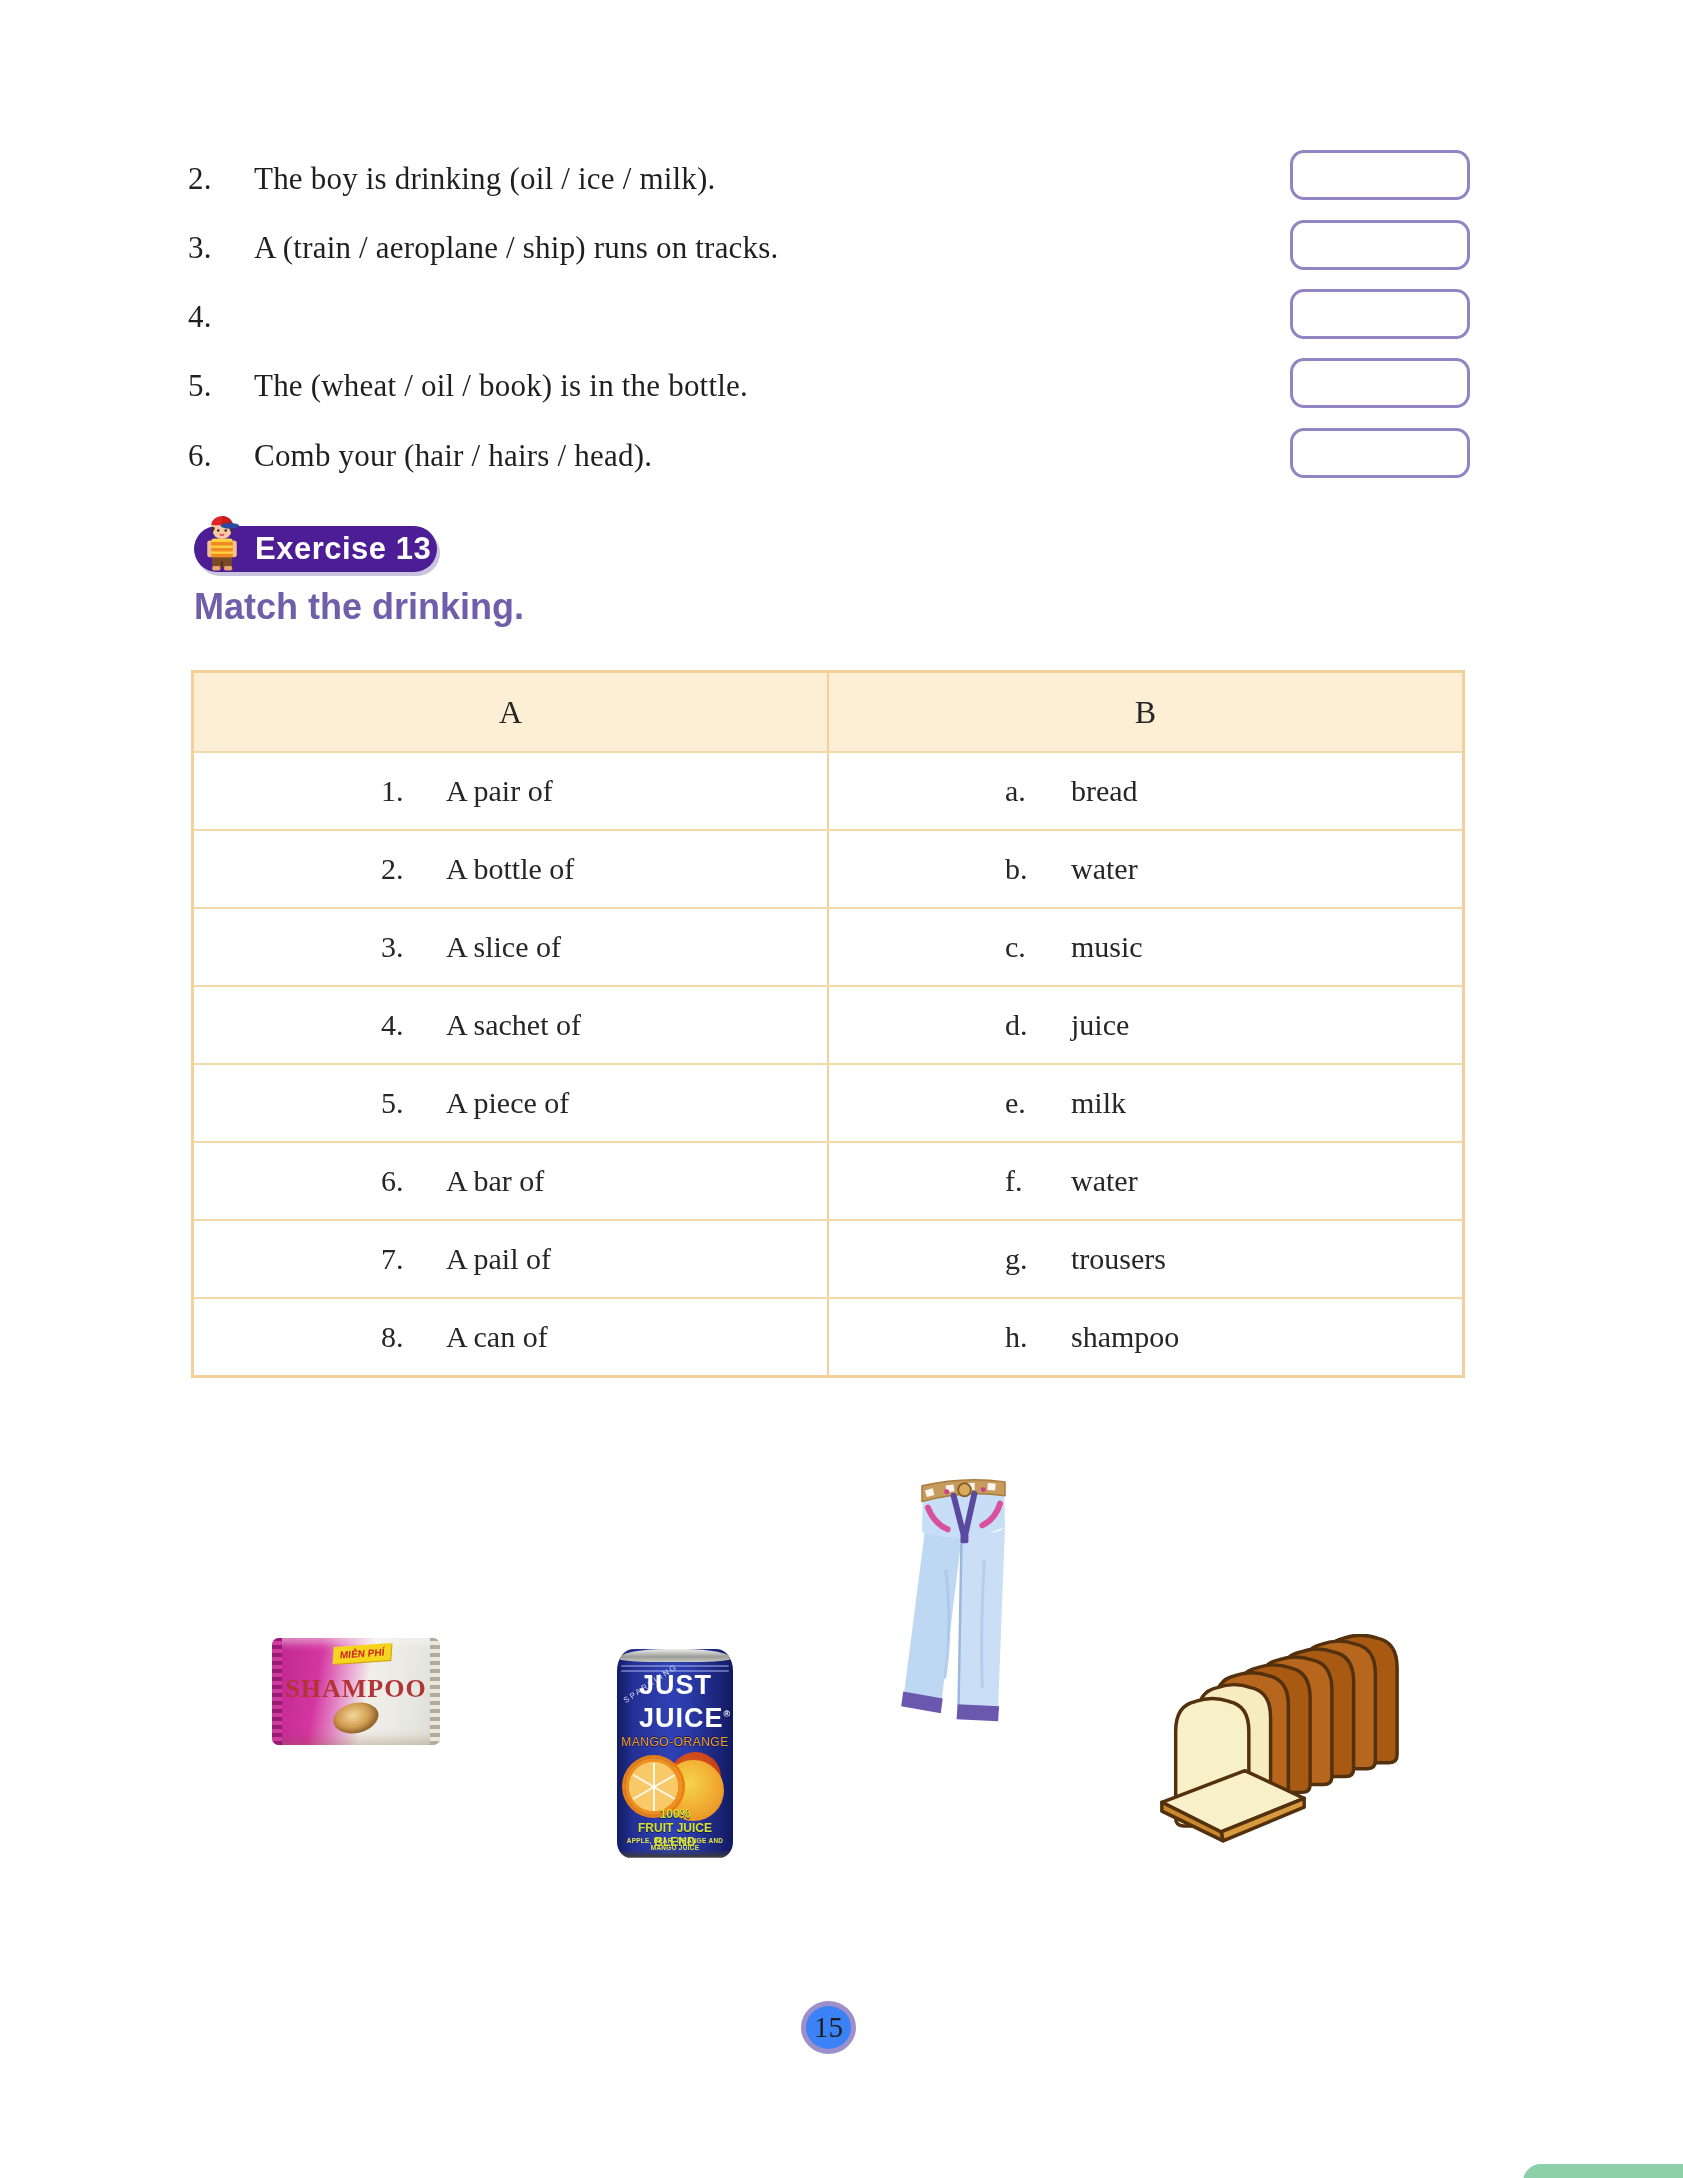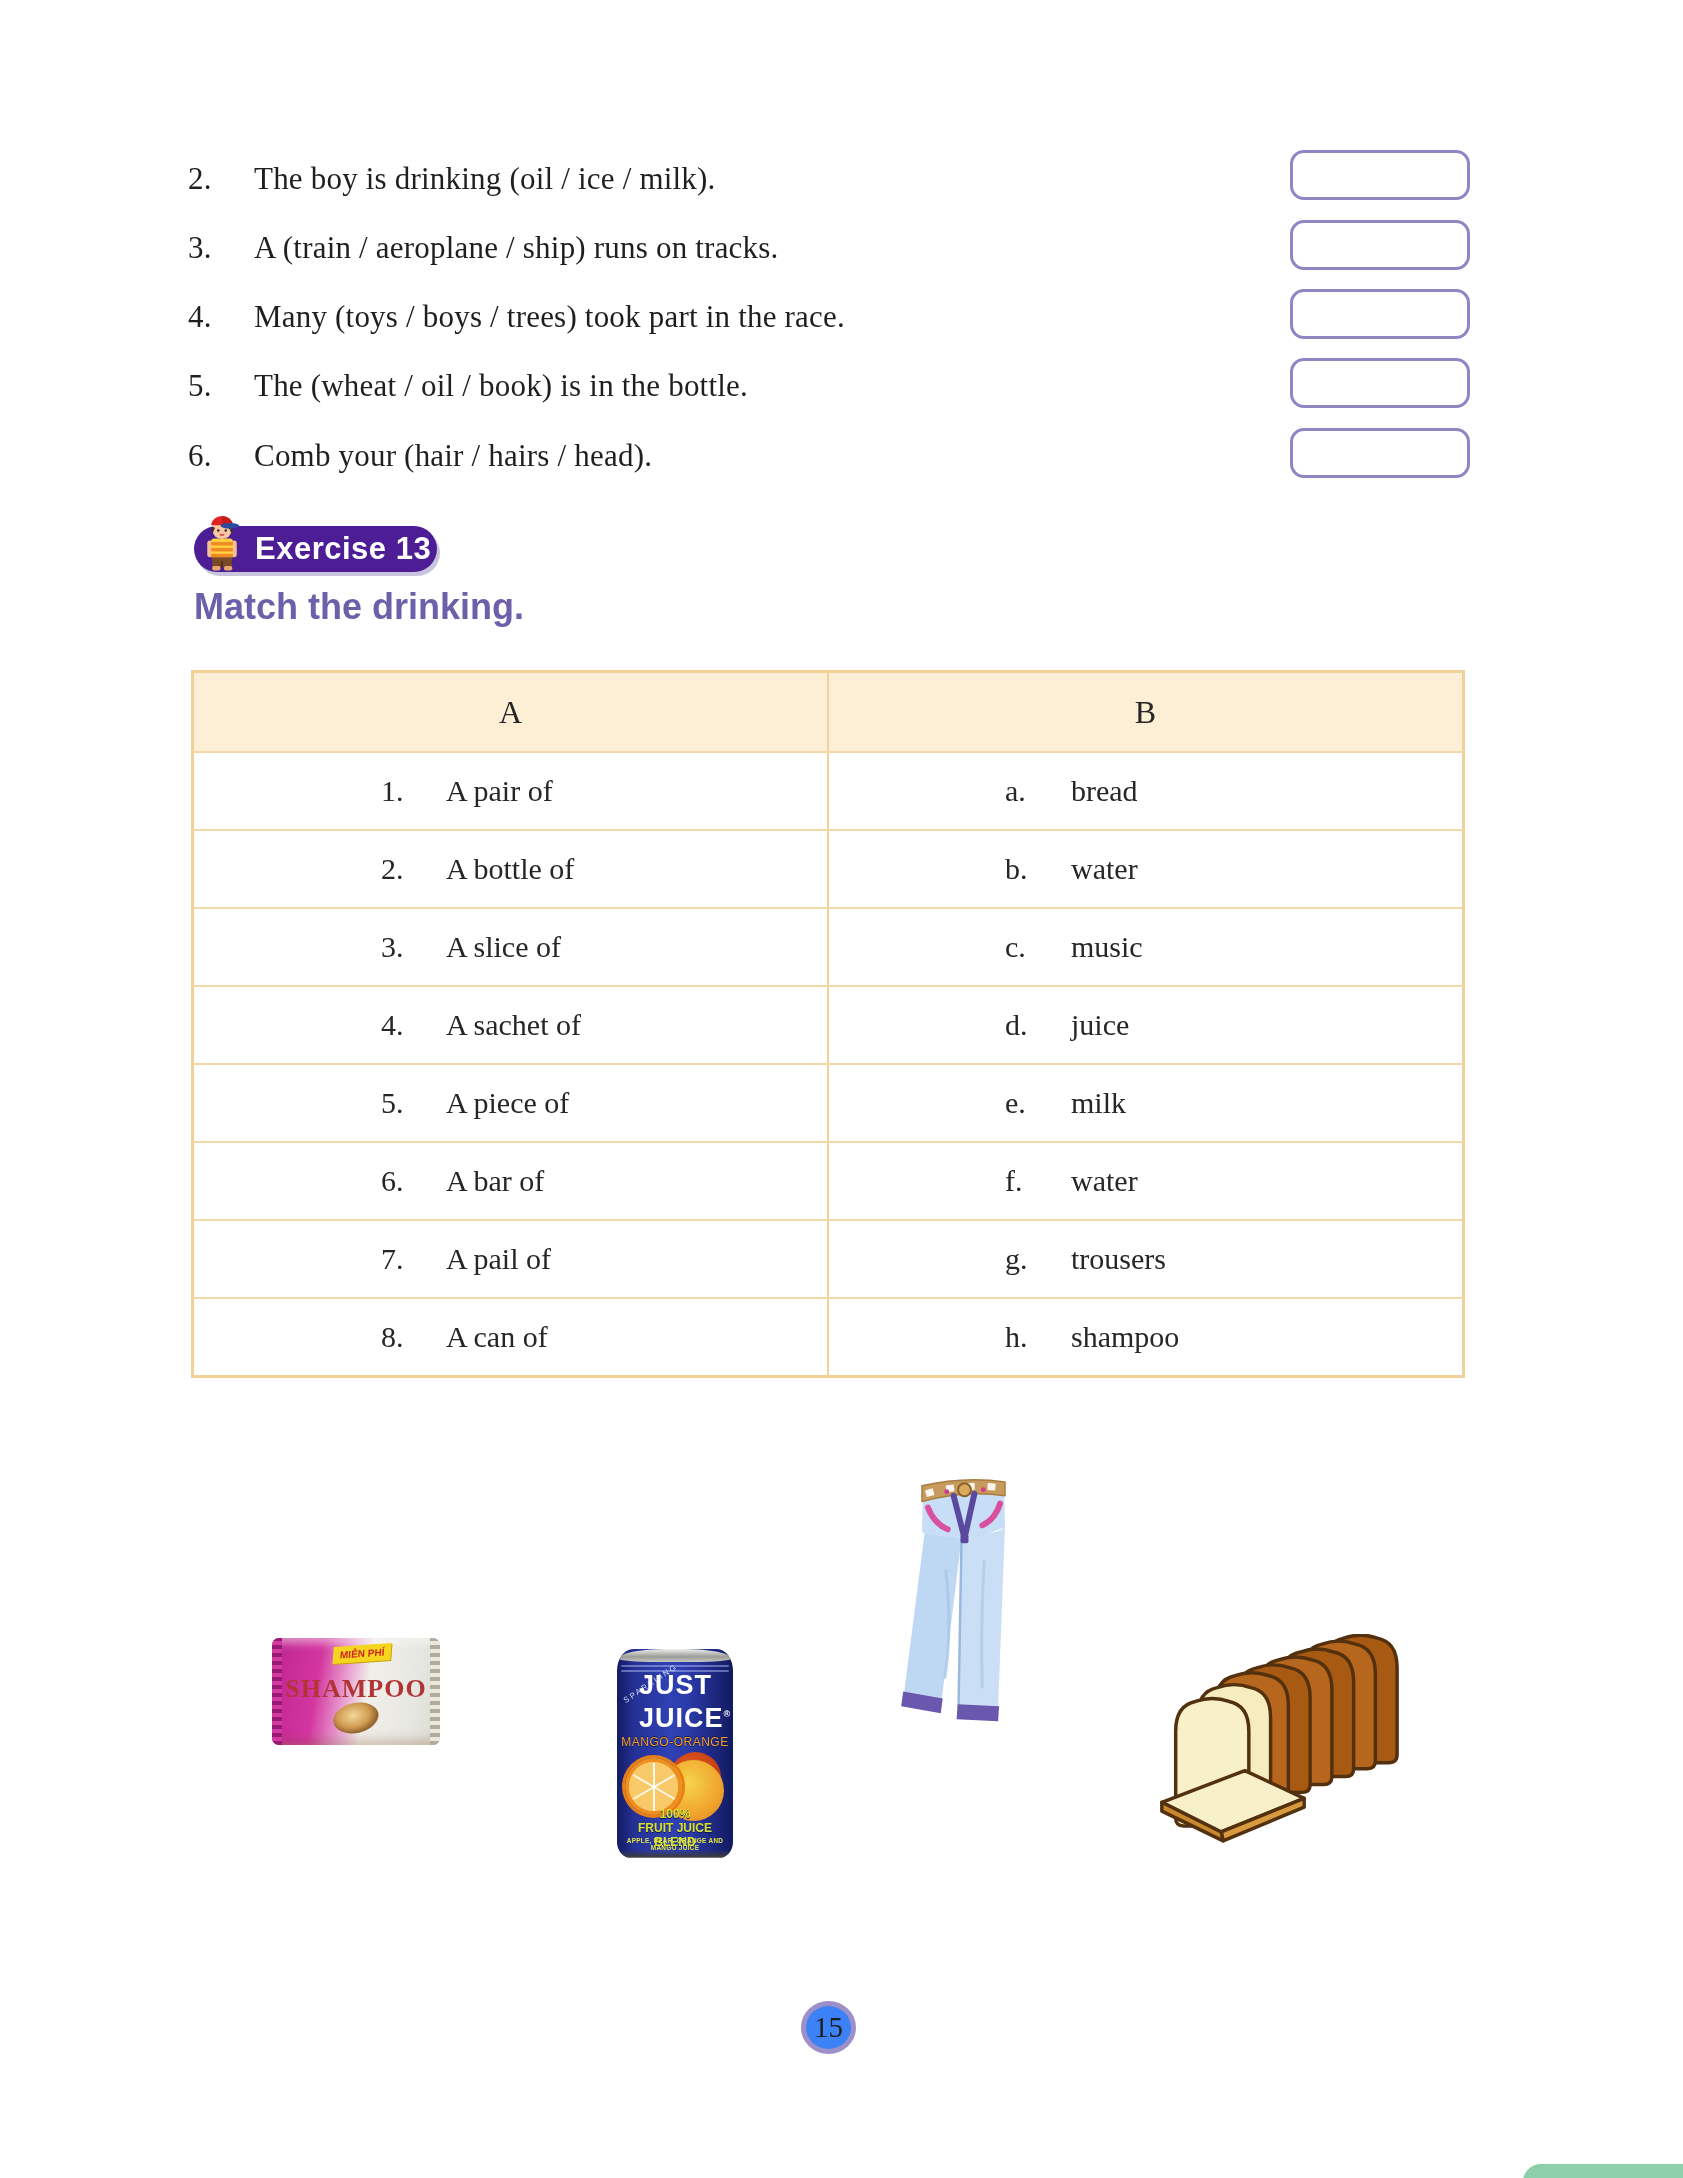--- a/index.html
+++ b/index.html
@@ -120,21 +120,20 @@
   <div class="sentence" style="top:144px">
     <span class="s-num">2.</span>
     <span class="s-text">The boy is drinking (oil / ice / milk).</span>
   </div>
   <div class="sentence" style="top:213px">
     <span class="s-num">3.</span>
     <span class="s-text">A (train / aeroplane / ship) runs on tracks.</span>
   </div>
   <div class="sentence" style="top:282px">
     <span class="s-num">4.</span>
-    <span class="s-text">Many (toys / boys / trees) took part in the race.</span>
   </div>
   <div class="sentence" style="top:351px">
     <span class="s-num">5.</span>
     <span class="s-text">The (wheat / oil / book) is in the bottle.</span>
   </div>
   <div class="sentence" style="top:421px">
     <span class="s-num">6.</span>
     <span class="s-text">Comb your (hair / hairs / head).</span>
   </div>
 

